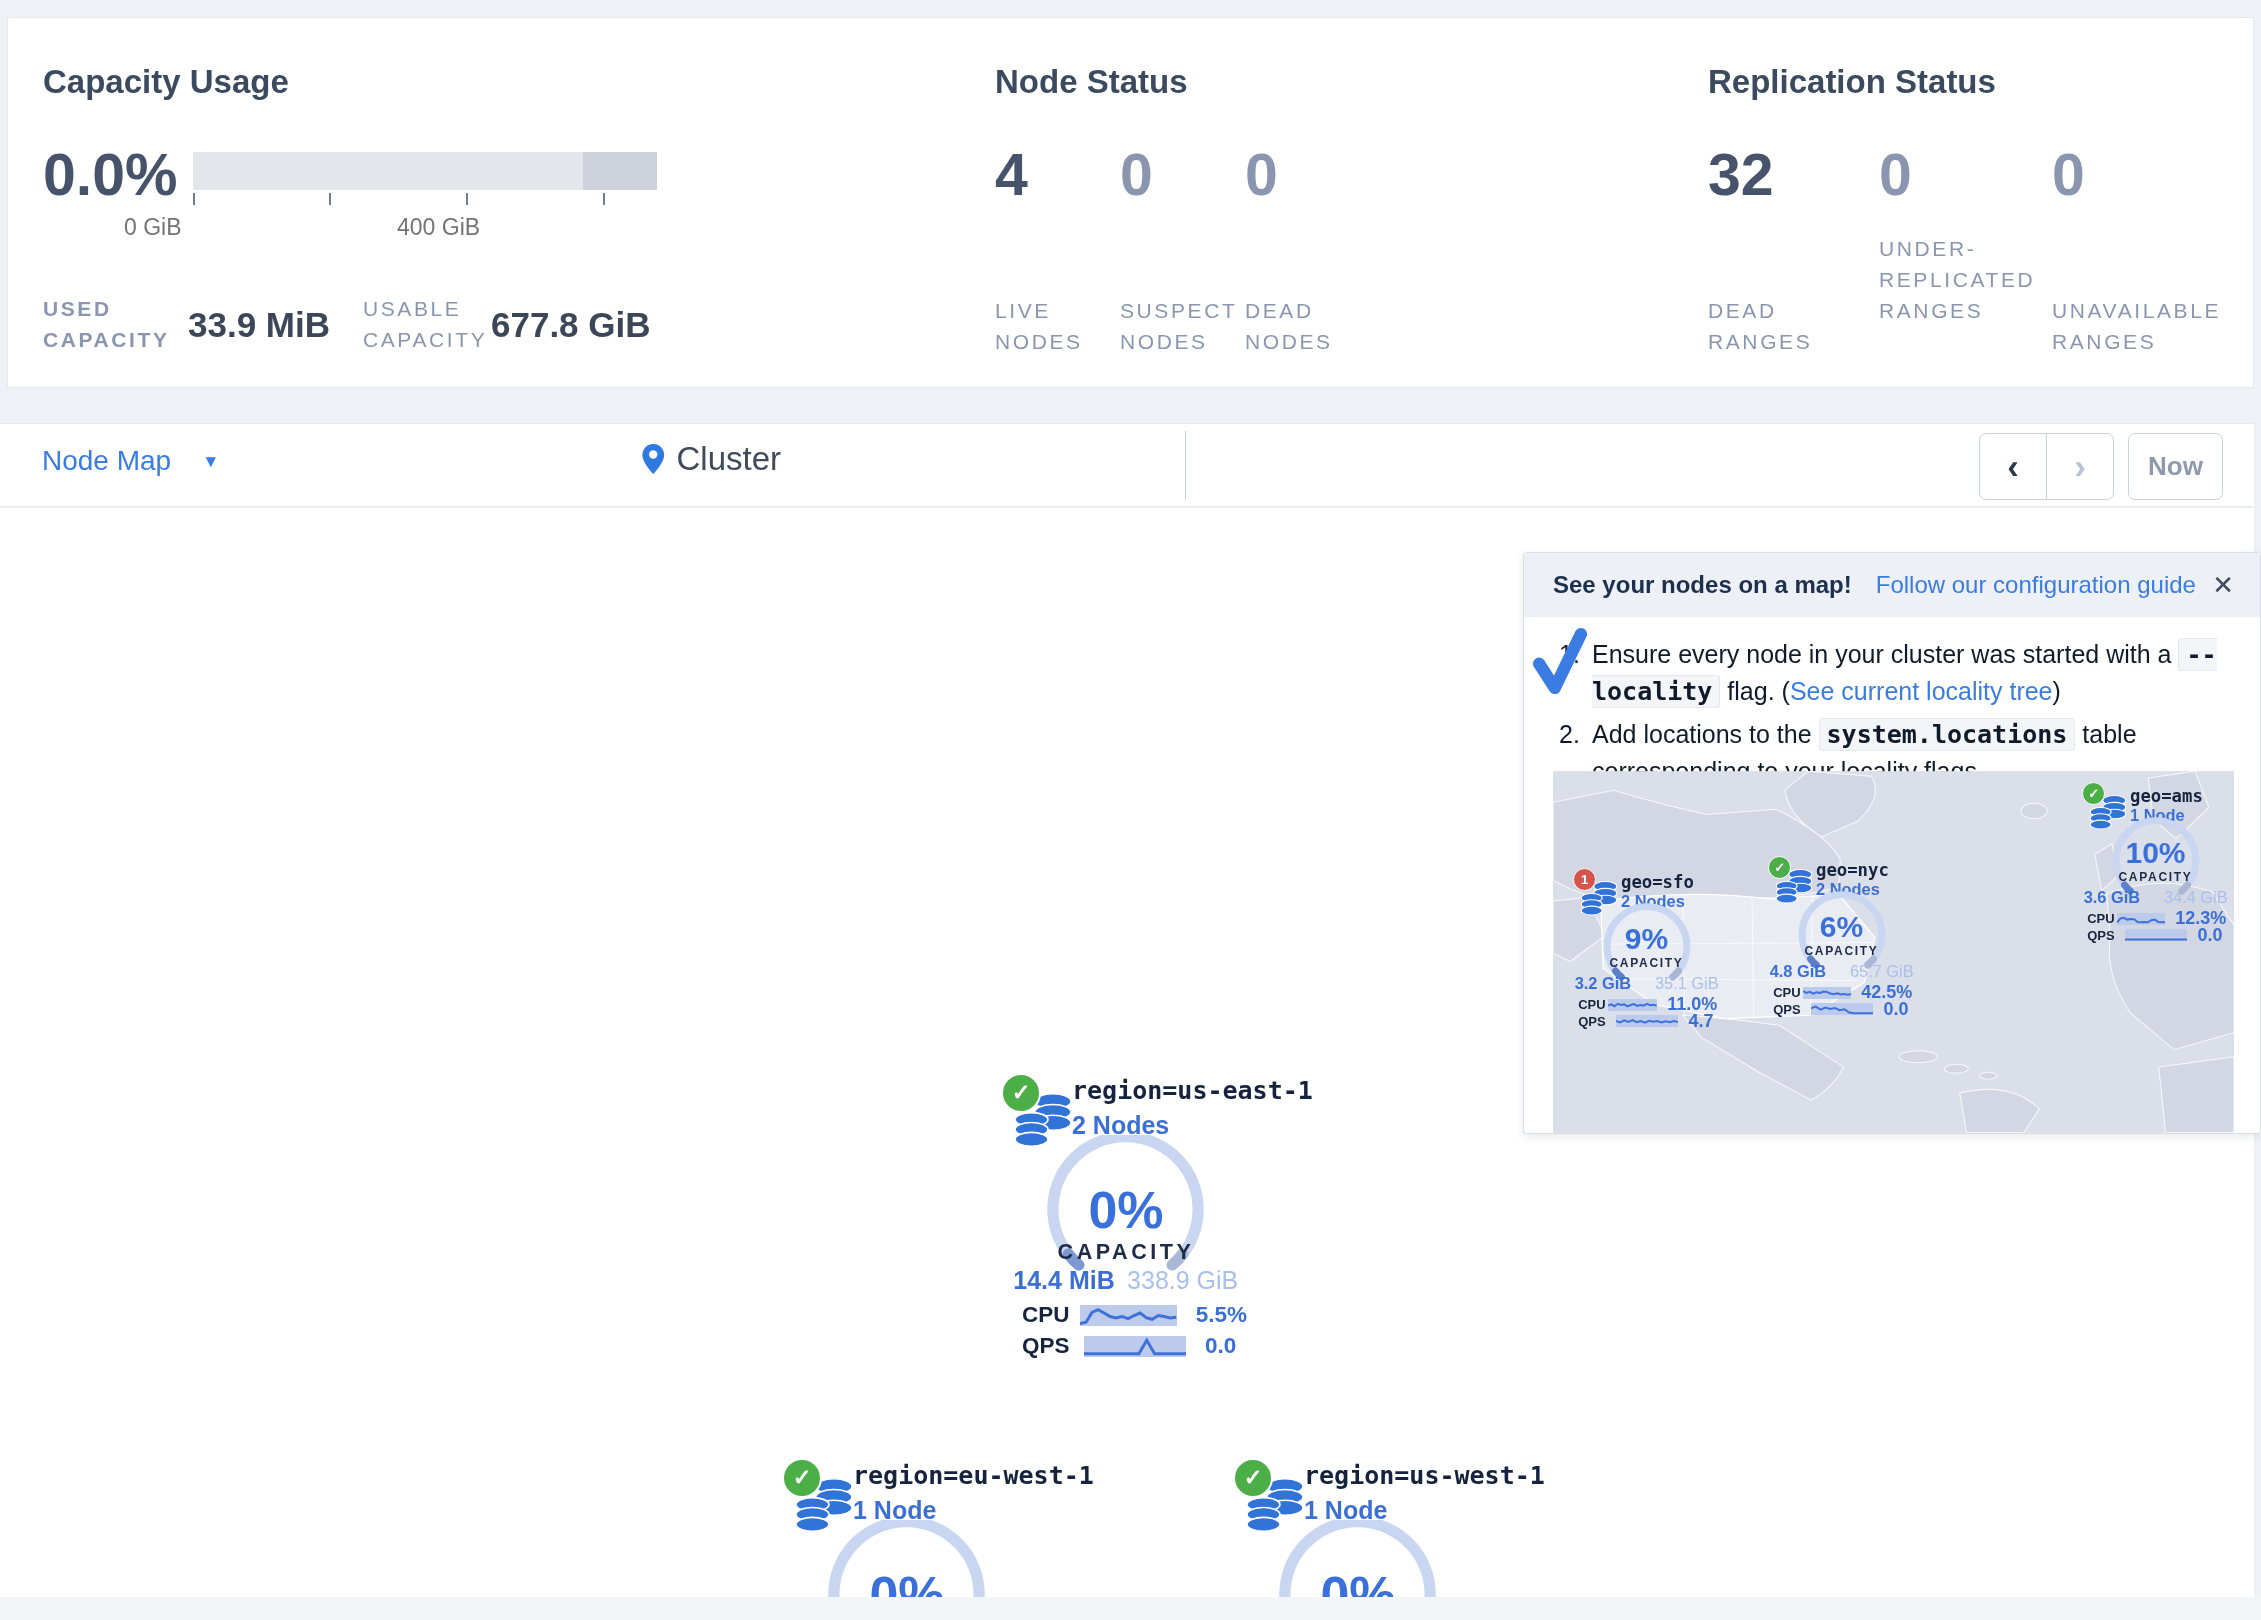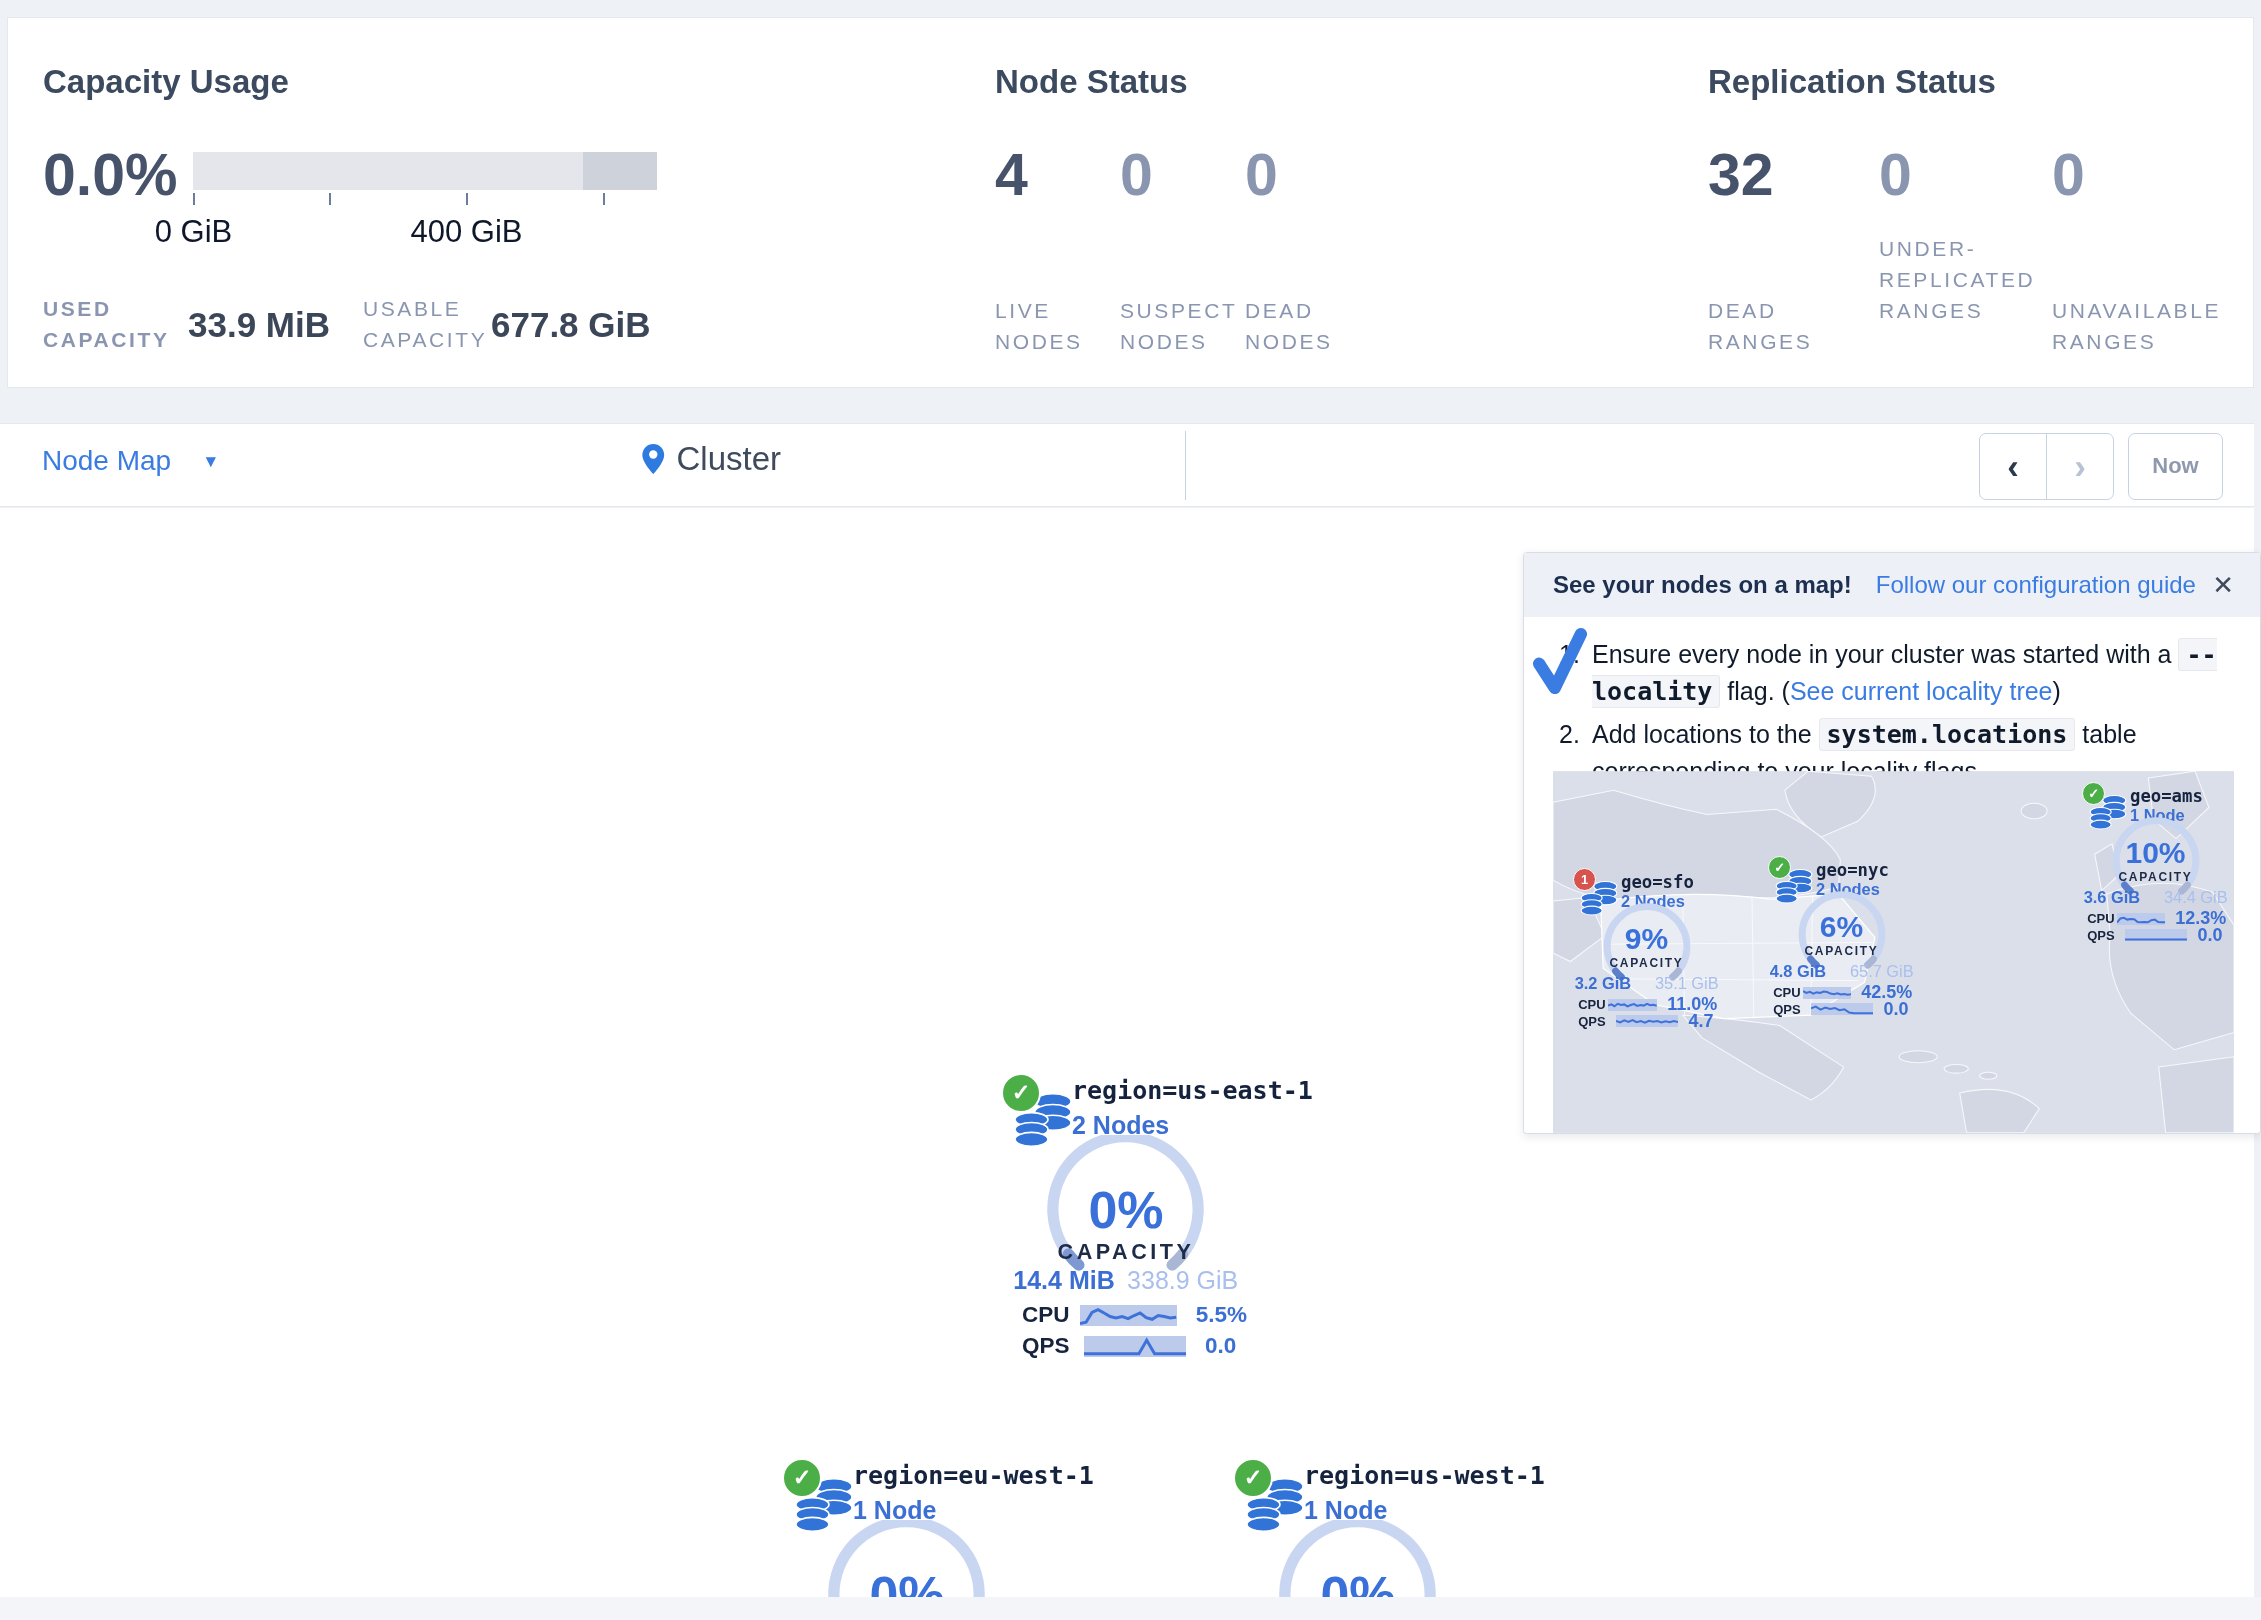--- a/index.html
+++ b/index.html
@@ -11,22 +11,22 @@
   .stats-panel { position:absolute; left:7px; top:17.3px; width:2247px; height:371px;
                  background:#fff; border:0.9px solid #e4e7ec; }
   .stat-title { position:absolute; font-size:33px; font-weight:700; color:#3b4a5f; top:45px; }
   .big-num { position:absolute; font-size:59px; font-weight:700; color:#46536b; top:123px; }
   .big-num.muted { color:#8a96b0; font-weight:600; }
   .stat-label { position:absolute; font-size:21px; font-weight:500; color:#8a96b0;
                 letter-spacing:2.6px; line-height:31px; top:277px; }
   .cap-bar { position:absolute; left:185px; top:134px; width:464px; height:38px; background:#e4e6eb; }
   .cap-bar-dark { position:absolute; right:0; top:0; width:74px; height:38px; background:#ced2da; }
   .cap-tick { position:absolute; top:175px; width:1.7px; height:12px; background:#6d7d9c; }
-  .cap-tick-label { position:absolute; top:196px; width:139px; text-align:center;
-                    font-size:31px; color:#0f172a; }
+  .cap-tick-label { position:absolute; top:196px; width:139px; text-align:left;
+                    font-size:23px; color:#737373; }
   .cap-kv-label { position:absolute; top:275px; font-size:21px; font-weight:500; color:#8a96b0;
                   letter-spacing:2.6px; line-height:31px; }
   .cap-kv-value { position:absolute; top:287px; font-size:35px; font-weight:700; color:#3b4759; }
 
   
   .toolbar { position:absolute; left:0; top:423px; width:2254px; height:84px; background:#fff;
              border-top:0.9px solid #e4e7ee; border-bottom:0.9px solid #e4e7ee;text-align:right; }
   .viewsel { position:absolute; left:42px; top:21px; font-size:28px; color:#3a7ce1; cursor:pointer; }
   .viewsel .caret { font-size:17.3px; margin-left:31px; vertical-align:3.5px; }
   .crumb { position:absolute; left:642px; top:15.6px; display:flex; align-items:center; }
@@ -40,21 +40,21 @@
   .time-label { margin-left:31px; font-size:26px; font-weight:600; color:#2e3947; }
   .time-chevron { position:absolute; right:26px; font-size:26px; color:#3c4659; }
   .pager { position:absolute; left:1979px; top:8.7px; width:135px; height:67px;
            border:0.9px solid #c9d2e2; border-radius:7px; display:flex; }
   .pager-btn { flex:1; display:flex; align-items:center; justify-content:center;
                font-size:35px; font-weight:700; cursor:pointer; }
   .pager-btn.prev { color:#2c3a4e; border-right:0.9px solid #c9d2e2; }
   .pager-btn.next { color:#b9c2d4; }
   .now-btn { position:absolute; left:2128px; top:8.7px; width:95px; height:67px;
              border:0.9px solid #c9d2e2; border-radius:7px; display:flex; align-items:center;
-             justify-content:center; font-size:22px; font-weight:600; color:#8e99ad; cursor:pointer; }
+             justify-content:center; font-size:26px; font-weight:600; color:#8e99ad; cursor:pointer; }
 
   
   .map-area { position:absolute; left:0; top:508px; width:2254px; height:1089px; background:#fff; }
   .bottom-strip { position:absolute; left:0; top:1597px; width:2261px; height:23.4px; background:#f3f5f9; }
   .right-gutter { position:absolute; left:2254px; top:0; width:7px; height:1597px; background:#eef1f6; }
 
   
   .ncard { position:absolute; width:260px; height:286px; cursor:pointer; }
   .badge { position:absolute; width:40px; height:40px; border-radius:50%; background:#4cae47;
            color:#fff; display:flex; align-items:center; justify-content:center;

